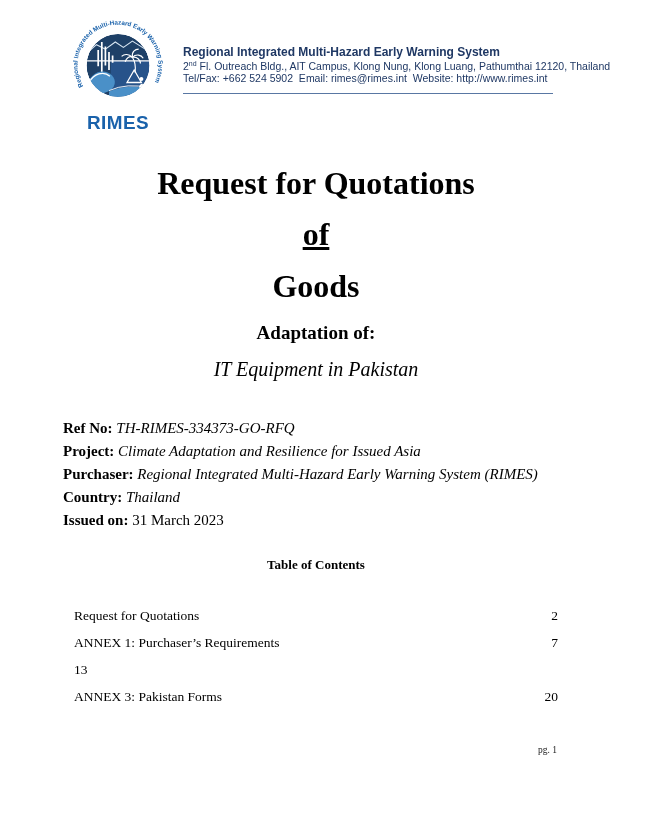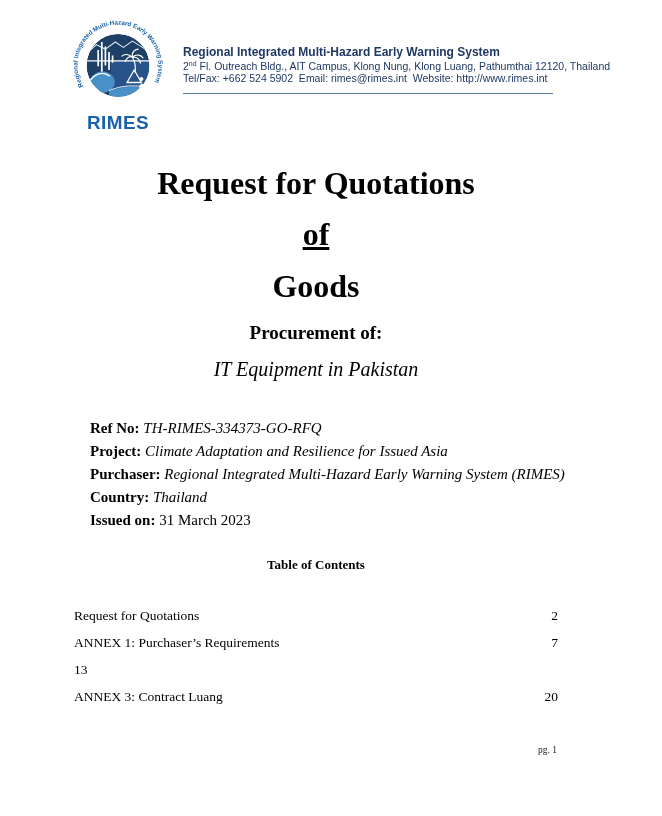--- a/index.html
+++ b/index.html
@@ -34,21 +34,21 @@
   }
   
   .center-band{position:absolute;left:75px;width:482px;text-align:center;}
   .doc-title{font-weight:bold;font-size:32px;line-height:34px;}
   .t1{top:166px;}
   .t2{top:217px;text-decoration:underline;}
   .t3{top:269px;}
   .proc-label{top:322px;font-weight:bold;font-size:19px;}
   .subject{top:358px;font-style:italic;font-size:20px;}
   
-  .meta{position:absolute;left:90px;top:417px;font-size:15px;}
+  .meta{position:absolute;left:63px;top:417px;font-size:15px;}
   .meta-row{height:23px;line-height:23px;white-space:pre;}
   .meta-label{font-weight:bold;}
   .meta-value{font-style:italic;}
   .meta-value.roman{font-style:normal;}
   
   .toc-heading{top:557px;font-weight:bold;font-size:13px;}
   .toc{position:absolute;left:74px;top:602px;width:484px;font-size:13.5px;}
   .toc-row{display:flex;justify-content:space-between;height:27px;line-height:27px;}
   .toc-page{text-align:right;}
   
@@ -118,21 +118,21 @@
   </svg>
 
   <div class="org-name">Regional Integrated Multi-Hazard Early Warning System</div>
   <div class="addr addr1"><span>2</span><sup>nd</sup><span> Fl. Outreach Bldg., AIT Campus, Klong Nung, Klong Luang, Pathumthai 12120, Thailand</span></div>
   <div class="addr addr2">Tel/Fax: +662 524 5902  Email: rimes@rimes.int  Website: http://www.rimes.int</div>
   <div class="header-rule"></div>
 
   <div class="center-band doc-title t1">Request for Quotations</div>
   <div class="center-band doc-title t2">of</div>
   <div class="center-band doc-title t3">Goods</div>
-  <div class="center-band proc-label">Procurement of:</div>
+  <div class="center-band proc-label">Adaptation of:</div>
   <div class="center-band subject">IT Equipment in Pakistan</div>
 
   <div class="meta">
     <div class="meta-row"><span class="meta-label">Ref No:</span> <span class="meta-value">TH-RIMES-334373-GO-RFQ</span></div>
     <div class="meta-row"><span class="meta-label">Project:</span> <span class="meta-value">Climate Adaptation and Resilience for Issued Asia</span></div>
     <div class="meta-row"><span class="meta-label">Purchaser:</span> <span class="meta-value">Regional Integrated Multi-Hazard Early Warning System (RIMES)</span></div>
     <div class="meta-row"><span class="meta-label">Country:</span> <span class="meta-value">Thailand</span></div>
     <div class="meta-row"><span class="meta-label">Issued on:</span> <span class="meta-value roman">31 March 2023</span></div>
   </div>
 
@@ -143,20 +143,20 @@
       <span class="toc-page">2</span>
     </div>
     <div class="toc-row">
       <span class="toc-label">ANNEX 1: Purchaser’s Requirements</span>
       <span class="toc-page">7</span>
     </div>
     <div class="toc-row">
       <span class="toc-page">13</span>
     </div>
     <div class="toc-row">
-      <span class="toc-label">ANNEX 3: Contract Luang</span>
+      <span class="toc-label">ANNEX 3: Pakistan Forms</span>
       <span class="toc-page">20</span>
     </div>
   </div>
 
   <div class="footer">pg. 1</div>
 
 </div>
 
 </body></html>

